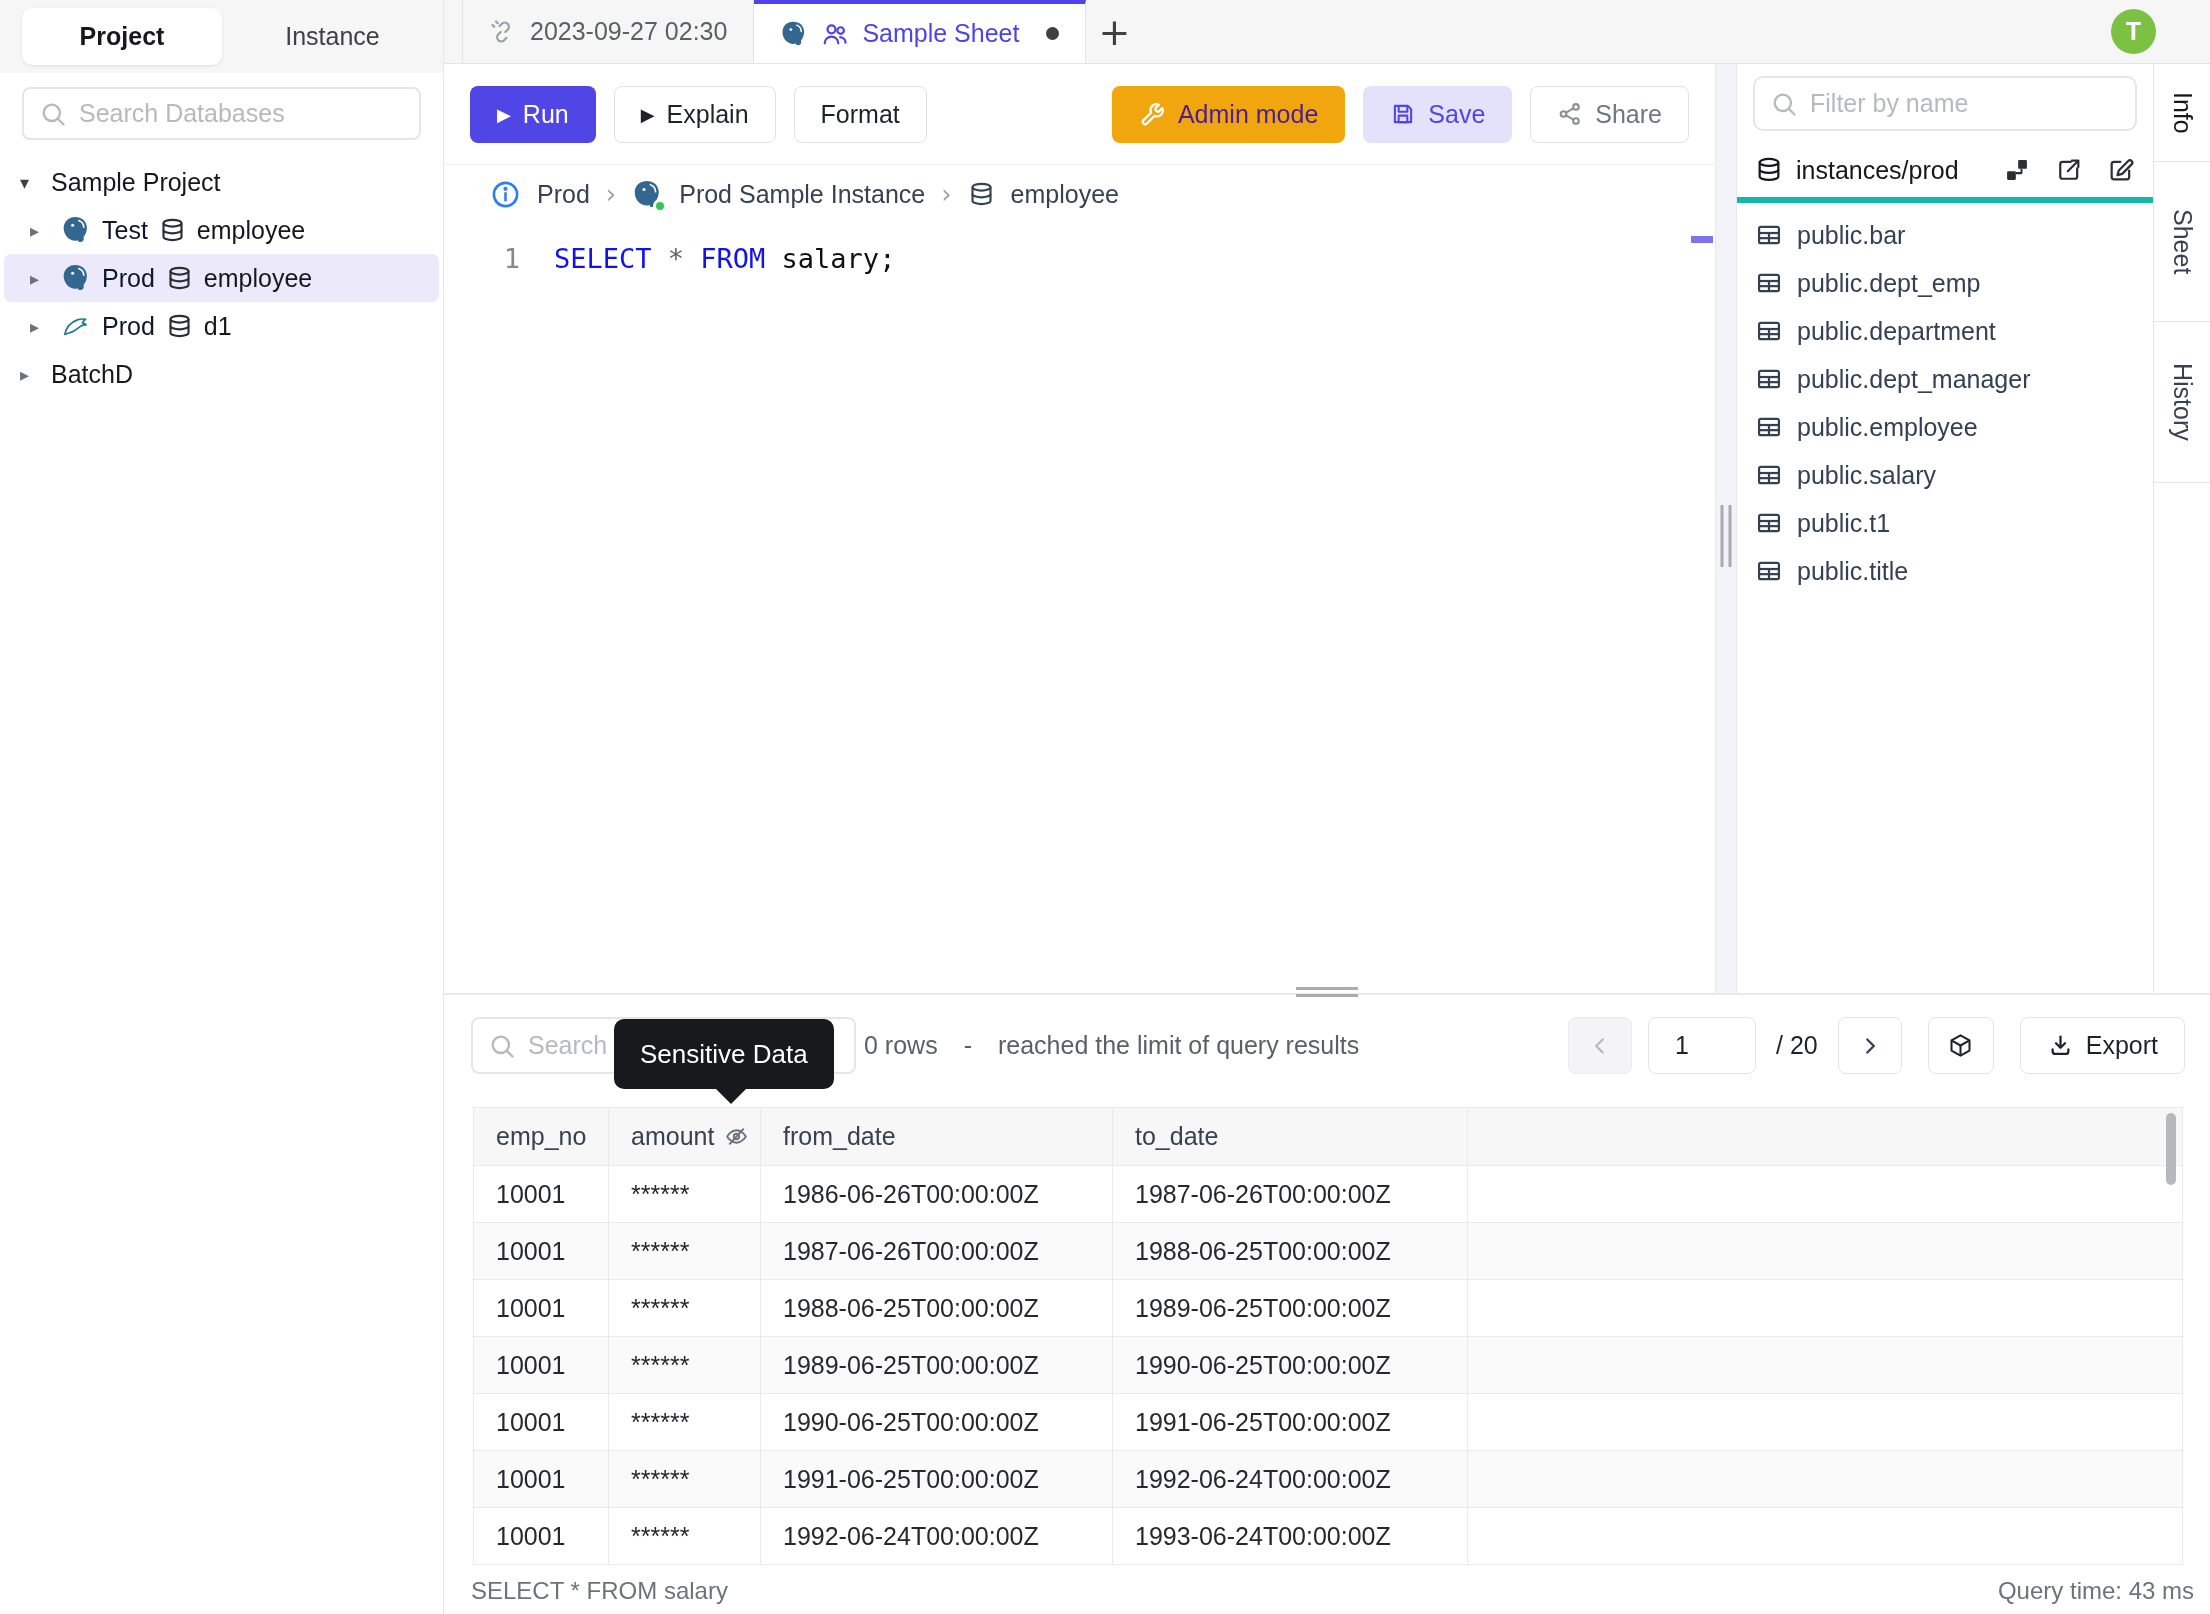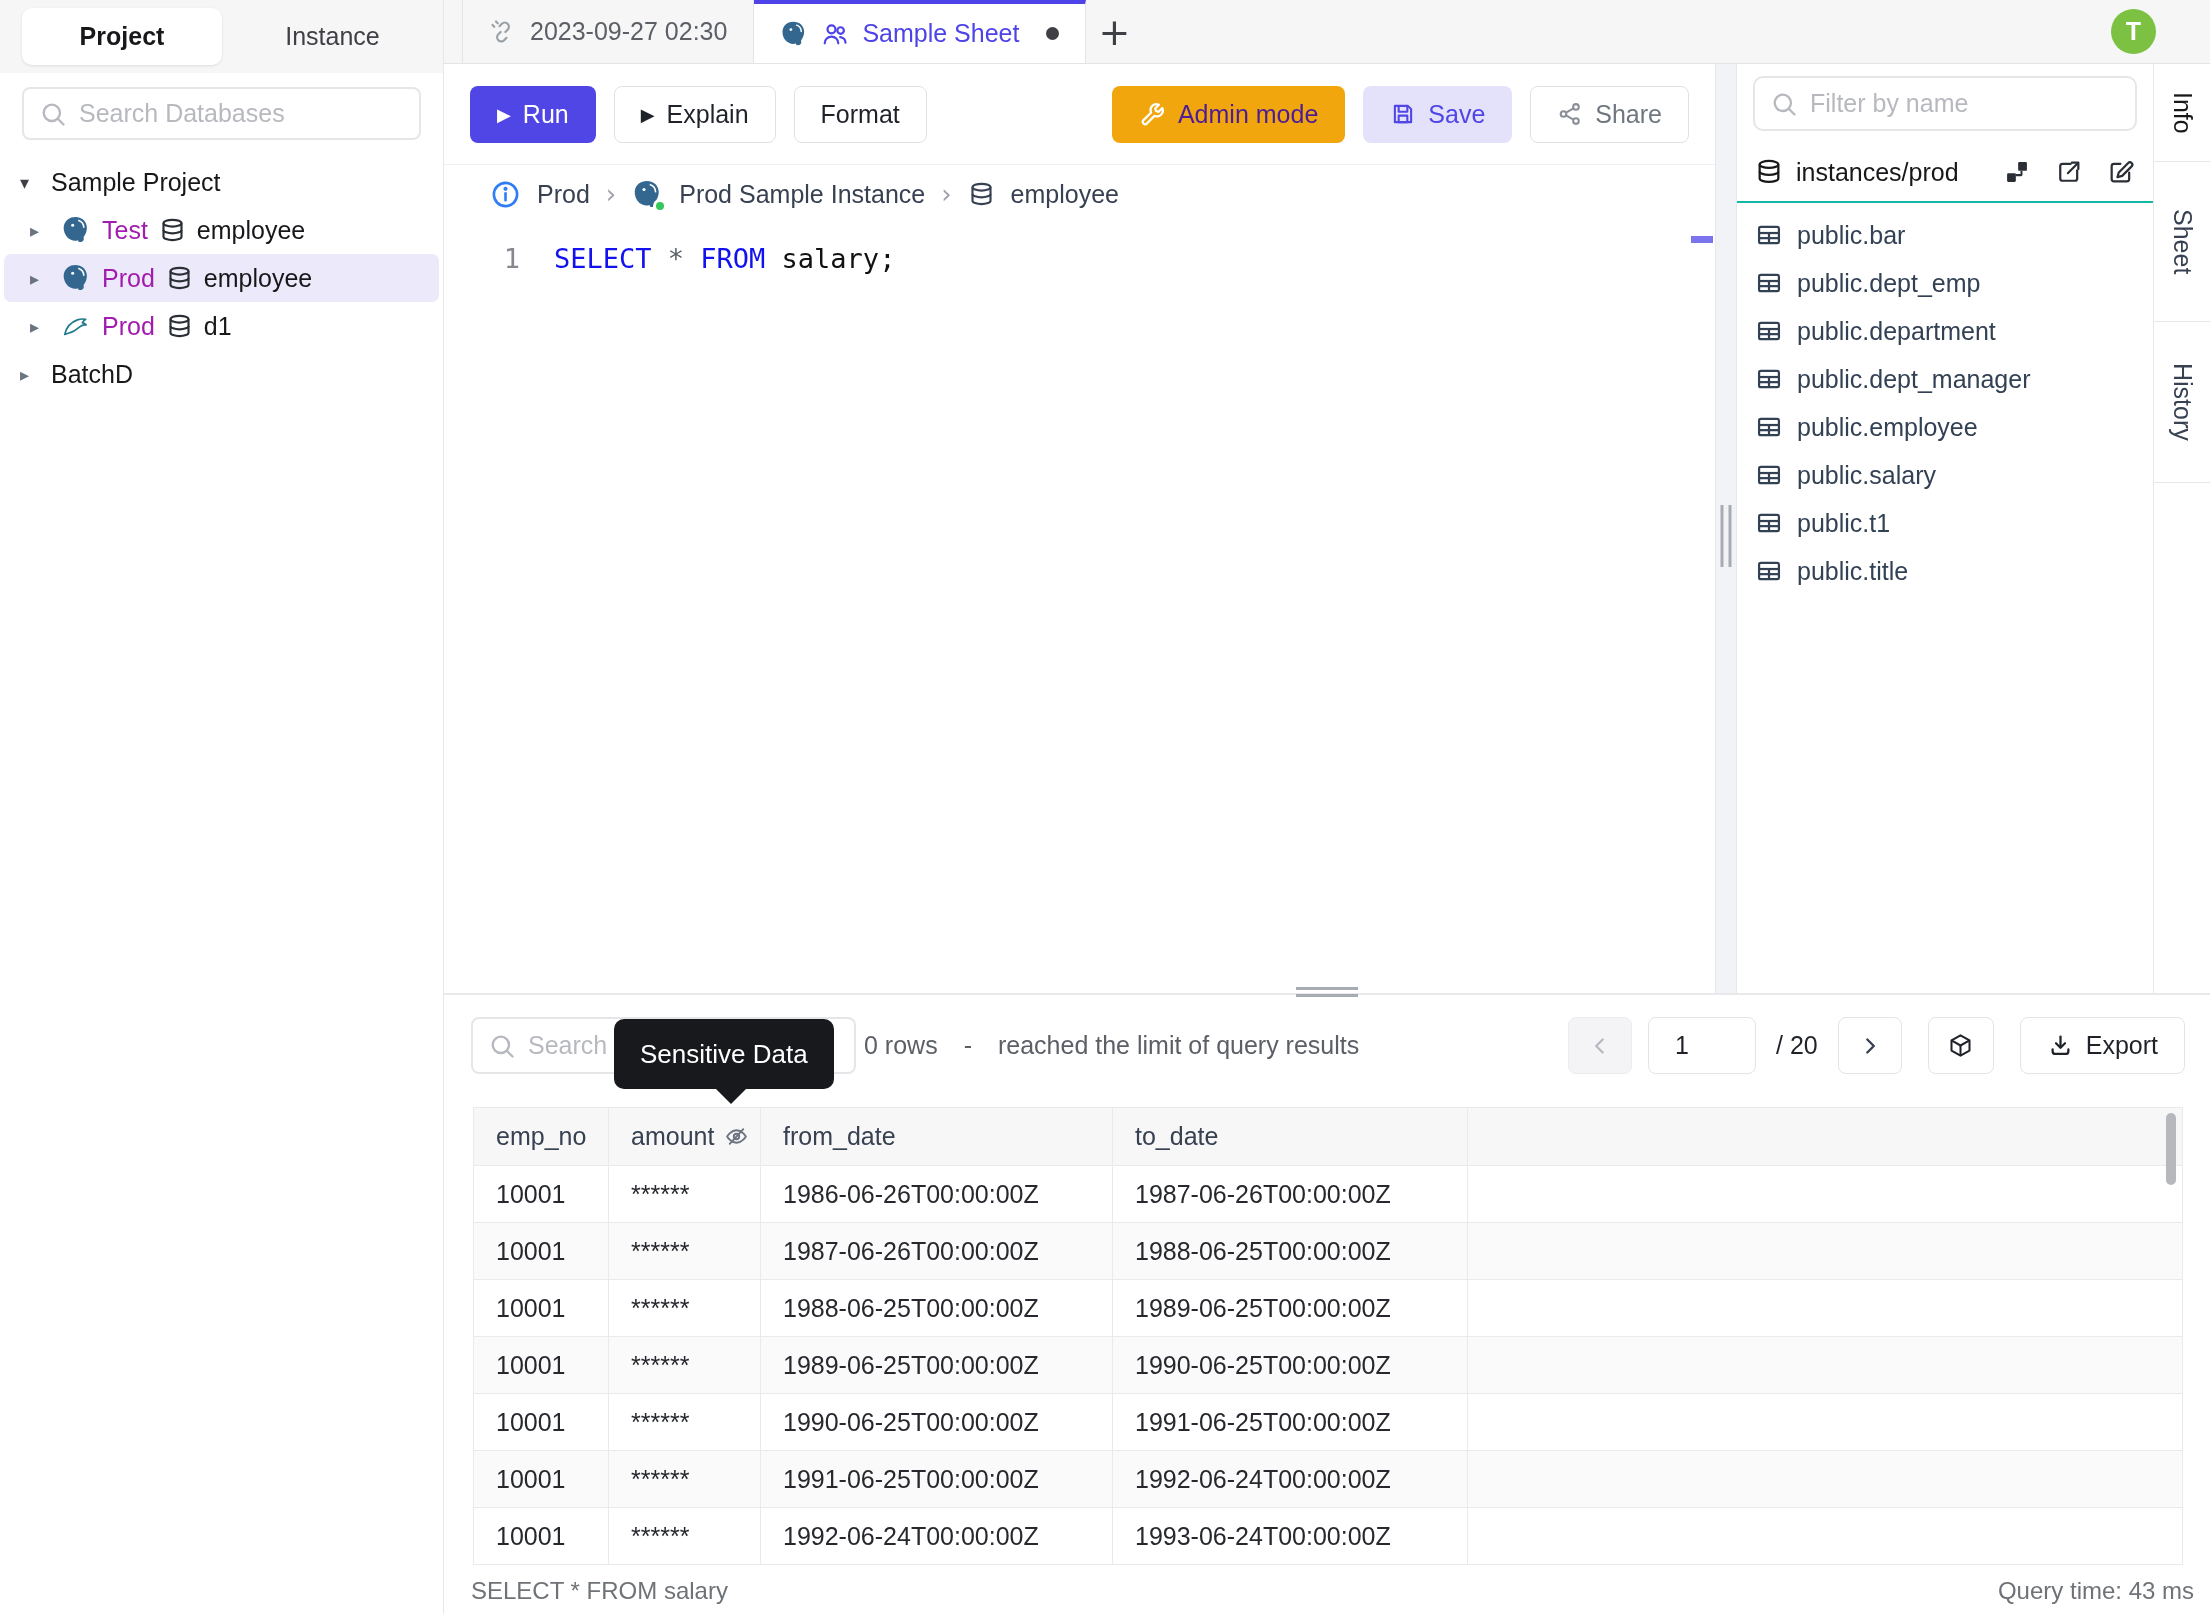--- a/index.html
+++ b/index.html
@@ -21,21 +21,21 @@
   .searchbox svg { margin:0 12px 0 15px; flex:none; }
   .searchbox input { border:none; outline:none; flex:1; min-width:0; font-size:25px;
     color:#1f2329; font-family:inherit; background:transparent; }
   input::placeholder { color:#b7b9bf; }
   .tree { margin-top:18px; font-size:25px; }
   .tree-row { height:48px; display:flex; align-items:center; padding-left:20px; gap:11px; }
   .tree-row.child { padding-left:30px; }
   .tree-row.selected { background:#ECE9FB; border-radius:7px; margin:0 4px; padding-left:26px; }
   .caret { font-size:18px; color:#6b7280; width:20px; flex:none; }
   .caret.open { color:#3f3f46; }
-  .env { color:#a21caf; } .dbname { color:#18181b; }
+  .env { color:#0f172a; } .dbname { color:#18181b; }
   .treelabel { color:#18181b; }
 
   
   .main { position:absolute; left:444px; top:0; right:0; height:1614px; }
   .tabstrip { position:absolute; left:0; top:0; right:0; height:64px; background:#f6f6f7;
     border-bottom:1px solid #e4e4e7; display:flex; align-items:stretch; }
   .sheet-tab { display:flex; align-items:center; gap:13px; padding:0 26px; font-size:25px;
     border-right:1px solid #e4e4e7; color:#5c6066; }
   .sheet-tab.first { border-left:1px solid #e4e4e7; margin-left:18px; }
   .sheet-tab.active { background:#fff; color:#4D43E8; border-top:4px solid #4D43E8; }
@@ -83,21 +83,21 @@
   .vhandle i { width:3px; height:62px; background:#a7abb3; display:block; }
 
   
   .schema { flex:none; width:416px; background:#fff; display:flex; flex-direction:column; }
   .filterbox { margin:12px 16px 0; height:55px; border:2px solid #e6e6e9; border-radius:10px;
     display:flex; align-items:center; background:#fff; }
   .filterbox svg { margin:0 12px 0 15px; flex:none; }
   .filterbox input { border:none; outline:none; flex:1; min-width:0; font-size:25px;
     font-family:inherit; background:transparent; color:#1f2329; }
   .scope { height:60px; margin-top:12px; display:flex; align-items:center; padding:0 18px;
-    gap:13px; font-size:25px; color:#18181b; border-bottom:2px solid #14b8a6; flex:none; }
+    gap:13px; font-size:25px; color:#18181b; border-bottom:6px solid #14b8a6; flex:none; }
   .scope .actions { margin-left:auto; display:flex; gap:24px; color:#2a2e35; }
   .tlist { padding-top:8px; }
   .titem { height:48px; display:flex; align-items:center; gap:14px; padding:0 18px;
     font-size:25px; color:#334155; }
 
   
   .sidetabs { flex:none; width:57px; border-left:1px solid #e7e7ea; background:#fff;
     display:flex; flex-direction:column; }
   .sidetab { writing-mode:vertical-rl; display:flex; align-items:center; justify-content:center;
     font-size:25px; color:#374151; border-bottom:1px solid #e7e7ea; }

